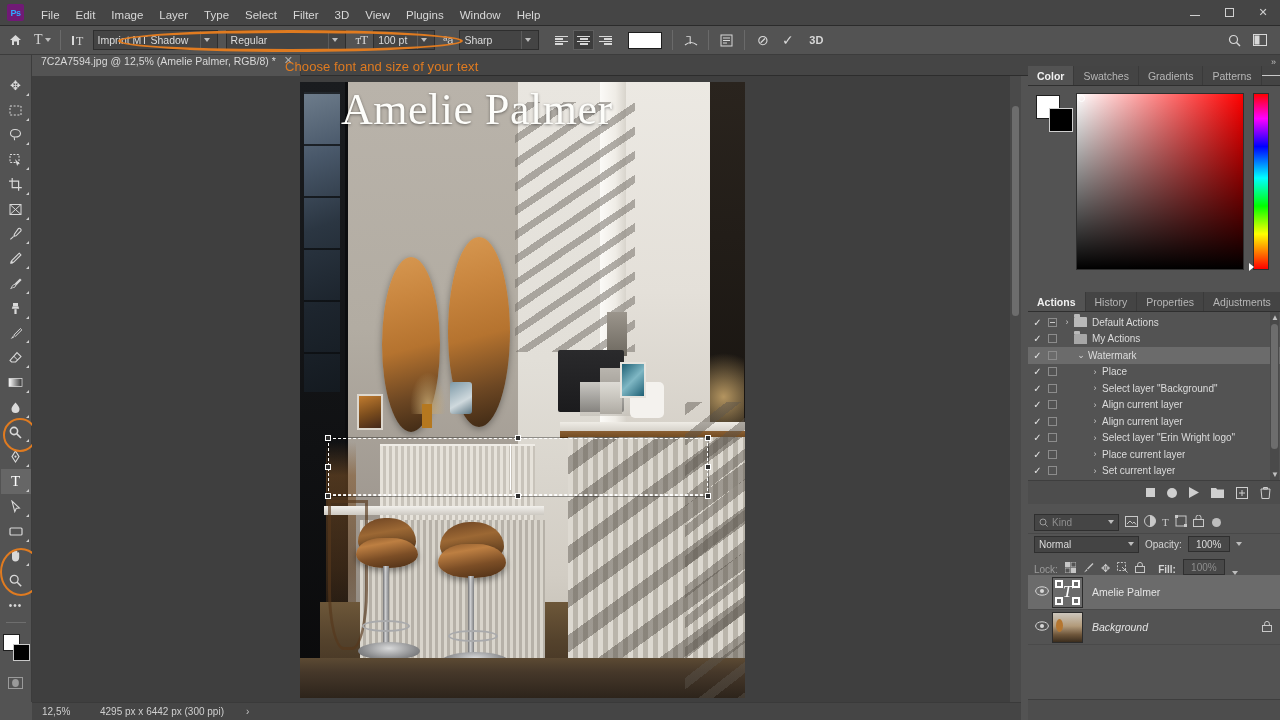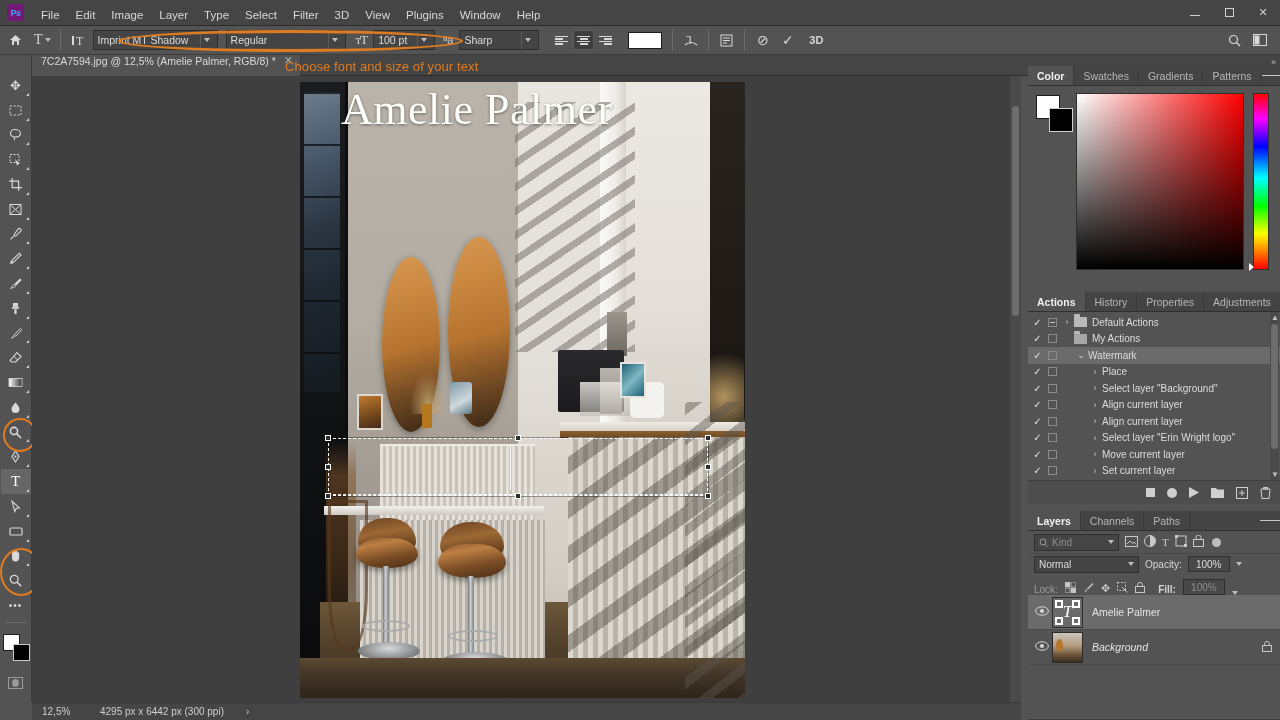--- a/index.html
+++ b/index.html
@@ -934,21 +934,21 @@
             </span>
           <span class="arrw" style="margin-left:28px">›</span>
           <span class="act-label">Select layer "Erin Wright logo"</span>
         </div>
         <div class="act-row">
           <span class="chk">✓</span>
           <span class="boxcol">
               <i class="sqbox"></i>
             </span>
           <span class="arrw" style="margin-left:28px">›</span>
-          <span class="act-label">Move current layer</span>
+          <span class="act-label">Place current layer</span>
         </div>
         <div class="act-row">
           <span class="chk">✓</span>
           <span class="boxcol">
               <i class="sqbox"></i>
             </span>
           <span class="arrw" style="margin-left:28px">›</span>
           <span class="act-label">Set current layer</span>
         </div>
         <div class="panel-scroll">
@@ -986,30 +986,20 @@
           </span>
         <span class="fbtn">
             <svg width="11" height="12">
               <path d="M1 2h9l-.9 9.5H1.9zM3.5.5h4V2h-4z" fill="none" stroke="#cfcfcf"></path>
             </svg>
           </span>
       </div>
     </div>
 
     <div class="panel" style="margin-top:7px;">
-      <div class="panel-tabs">
-        <div class="ptab active">Layers</div>
-        <div class="ptab">Channels</div>
-        <div class="ptab">Paths</div>
-        <div class="ptab-menu hamb">
-            <span></span>
-            <span></span>
-            <span></span>
-          </div>
-      </div>
 
       <div class="lay-filter">
         <div class="kindbox">
           <svg width="9" height="9" viewBox="0 0 9 9">
               <circle cx="4" cy="4" r="3" fill="none" stroke="#9a9a9a"></circle>
               <path d="M6.2 6.2 8.6 8.6" stroke="#9a9a9a"></path>
             </svg>
           <span>Kind</span>
           <span class="caret" style="margin-left:auto"></span>
         </div>

